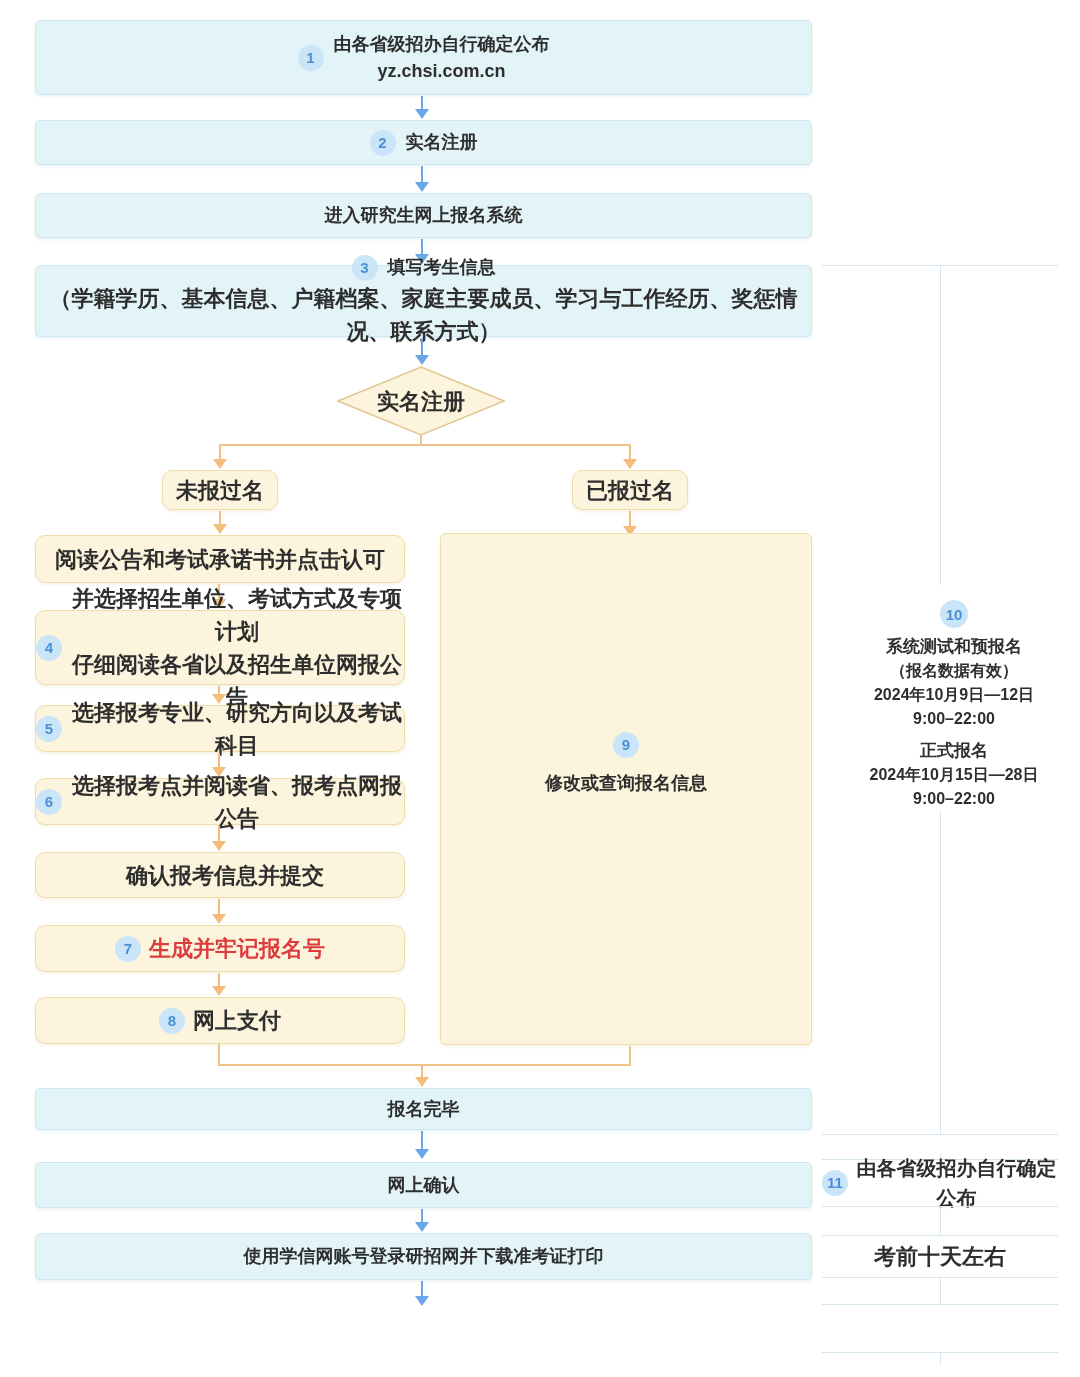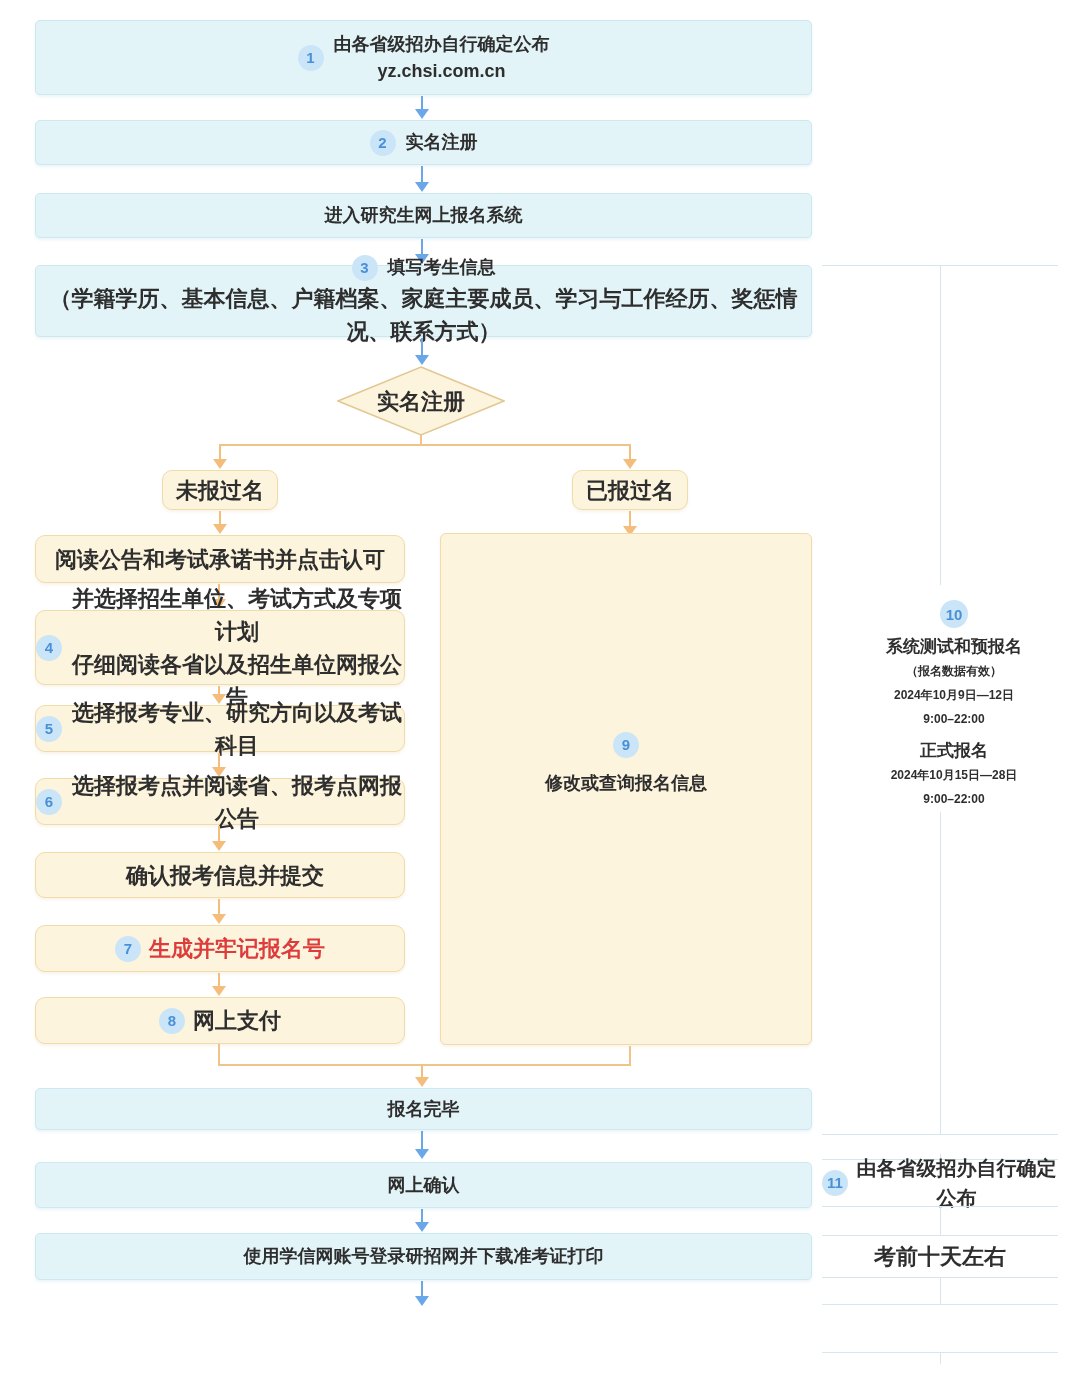--- a/index.html
+++ b/index.html
@@ -48,21 +48,21 @@
   .svline{position:absolute;left:940px;width:1px;background:var(--divider,#d7e5ec);}
 
   .diamond-wrap{position:absolute;left:337px;top:366px;width:168px;height:70px;}
   .diamond-wrap svg{position:absolute;left:0;top:0;}
   .diamond-wrap svg polygon{fill:var(--box-yellow-fill,#fbf2dd);stroke:var(--diamond-border,#e2c892);stroke-width:1.5;}
   .diamond-label{position:absolute;left:0;top:0;width:100%;height:100%;
                  display:flex;align-items:center;justify-content:center;}
 
   .side-text{position:absolute;left:836px;width:236px;display:flex;flex-direction:column;
              align-items:center;color:var(--text-dark,#2e2e2e);font-weight:bold;text-align:right;}
-  .side-text .ln{font-size:12px;line-height:24px;}
+  .side-text .ln{font-size:16px;line-height:24px;}
   .side-text .ln17{font-size:17px;line-height:25px;}
   .side-row{position:absolute;left:822px;width:236px;display:flex;align-items:center;
             justify-content:center;gap:7px;}
 </style>
 </head>
 <body>
 
 <div class="page">
 
   <div class="bbox" style="top:20px;height:75px;">

